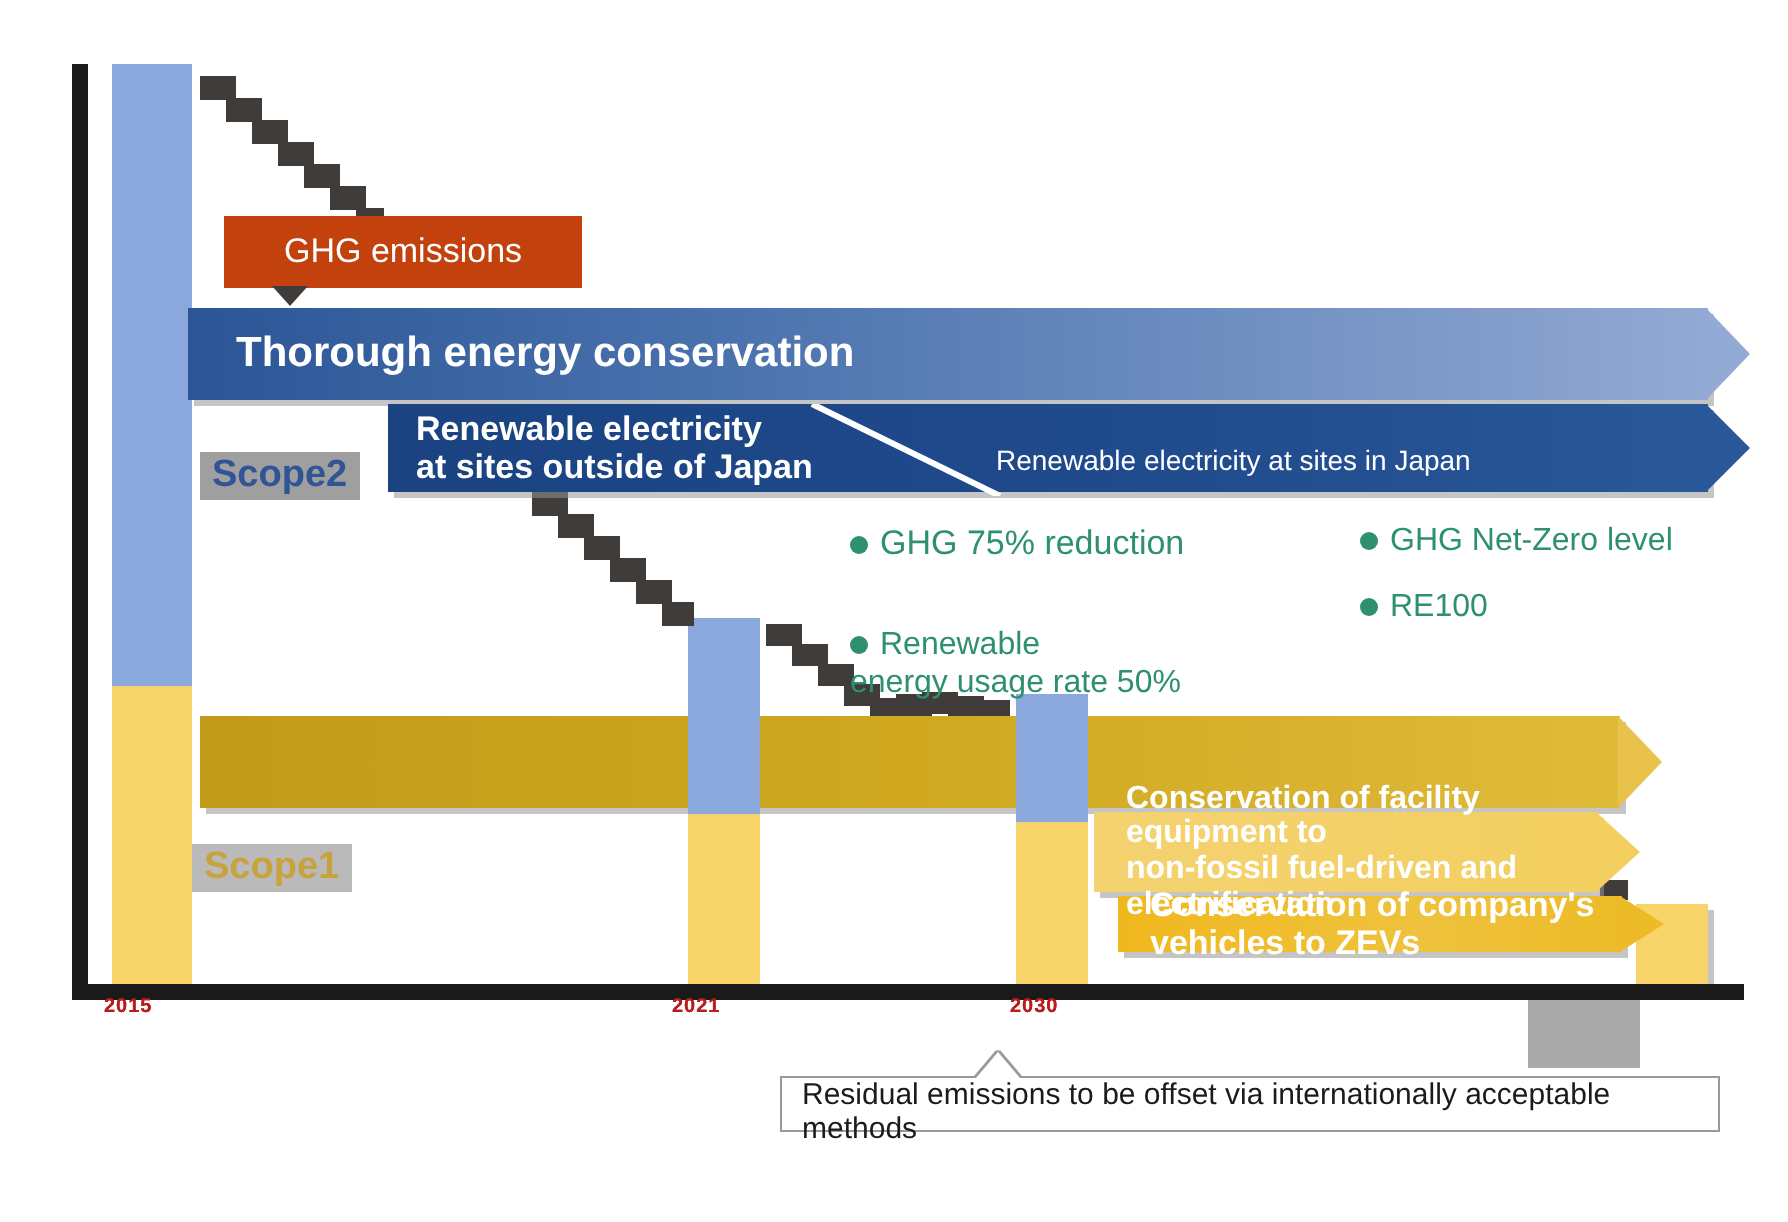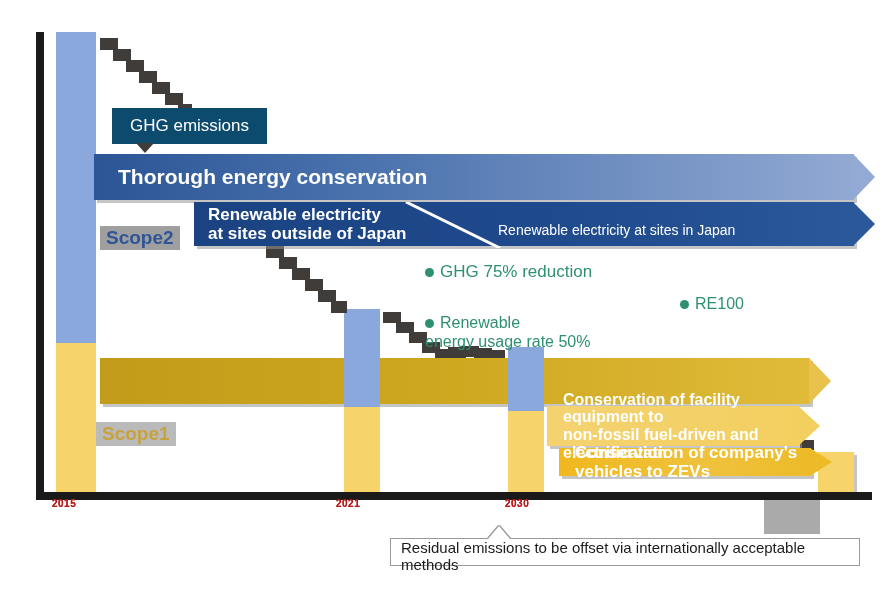--- a/index.html
+++ b/index.html
@@ -23,22 +23,22 @@
   .bar{position:absolute;box-shadow:0 0 0 1px rgba(255,255,255,0.0);}
   .seg-blue{background:#8aa8db;position:absolute;left:0;width:100%;}
   .seg-gold{background:#f6d469;position:absolute;left:0;width:100%;}
   .seg-gray{background:#aaaaaa;position:absolute;left:0;width:100%;}
 
   
   .dash{position:absolute;background:#3f3c39;}
 
   
   .chip{
-    position:absolute;background:#0c4a6e;color:#ffffff;
-    font-size:17px;padding:8px 18px;white-space:nowrap;
+    position:absolute;background:#c2410c;color:#ffffff;
+    font-size:17px;padding:8px 30px;white-space:nowrap;
   }
   .chip .tail{
     position:absolute;left:24px;bottom:-9px;width:0;height:0;
     border-left:9px solid transparent;border-right:9px solid transparent;
     border-top:10px solid #3f3c39;
   }
 
   
   .arrow{
     position:absolute;display:flex;align-items:center;
@@ -195,20 +195,23 @@
   <div class="scope" style="left:96px;top:422px;color:#c8a23c;background:rgba(130,130,130,0.55);padding:1px 6px;">Scope1</div>
 
   <div class="green" style="left:425px;top:262px;font-size:17px">
     <span class="dot"></span><span>GHG 75% reduction</span>
   </div>
   <div class="green" style="left:425px;top:295px;font-size:16px;white-space:pre-line">
     <span class="dot"></span><span style="white-space:pre-line">Renewable
 energy usage rate 50%</span>
   </div>
 
+  <div class="green" style="left:680px;top:262px;font-size:16px">
+    <span class="dot"></span><span>GHG Net-Zero level</span>
+  </div>
   <div class="green" style="left:680px;top:295px;font-size:16px">
     <span class="dot"></span><span>RE100</span>
   </div>
 
   <div class="arrow arrow-darkgold shadow" style="left:100px;top:358px;width:710px;height:46px">
     <svg class="head" viewBox="0 0 22 46" preserveAspectRatio="none">
       <polygon points="0,0 22,23 0,46" fill="#e8c24a"></polygon>
     </svg>
   </div>
 

